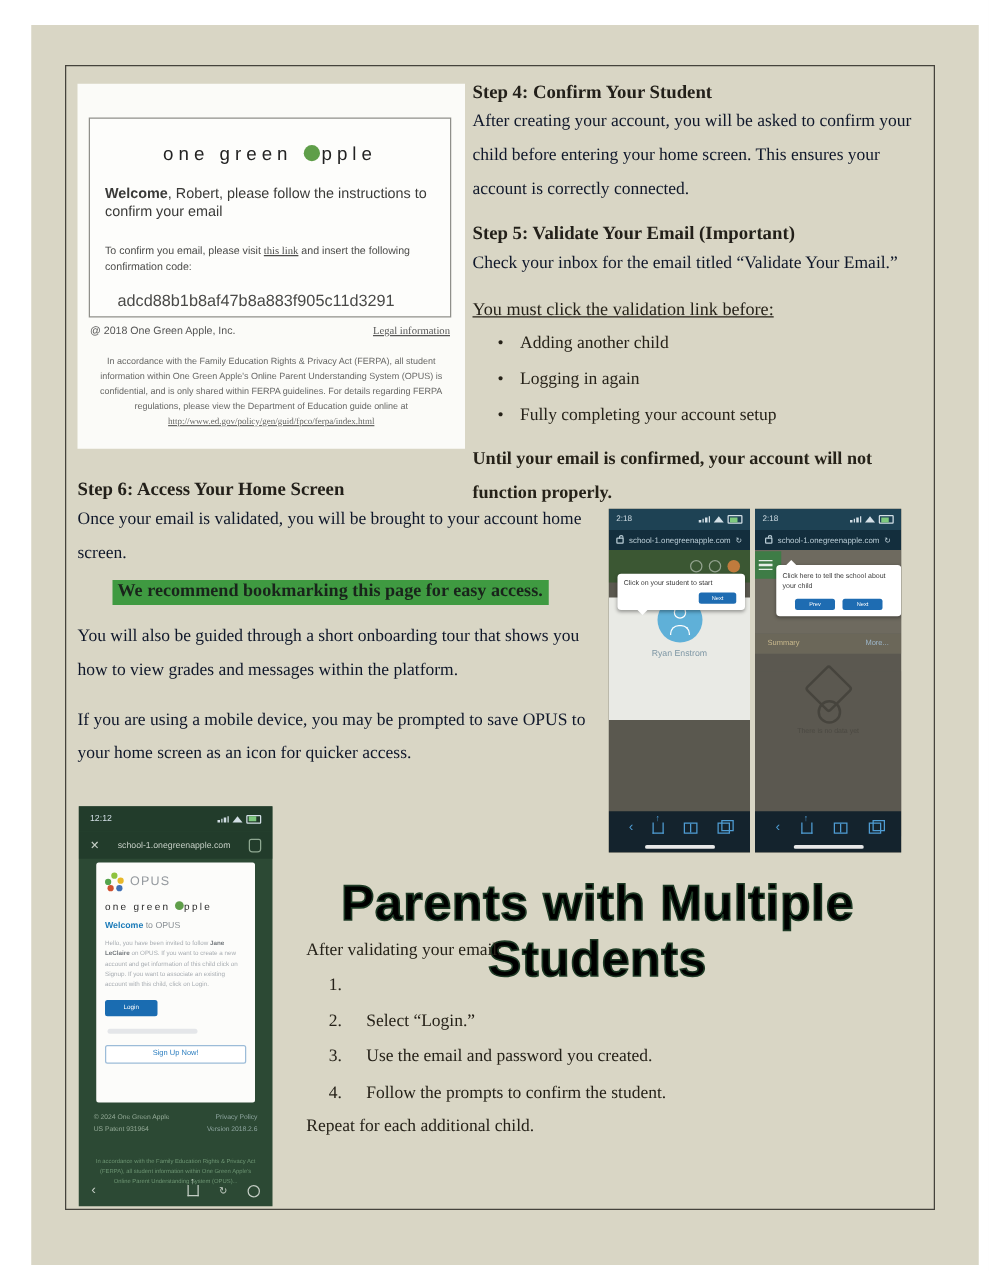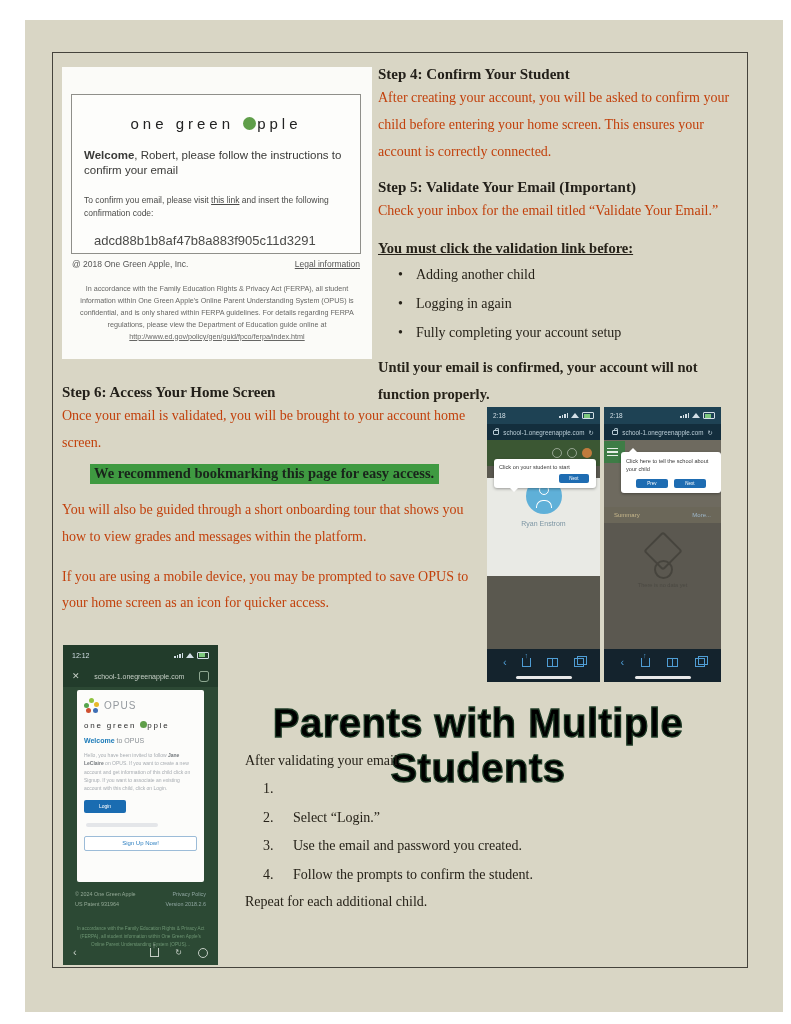--- a/index.html
+++ b/index.html
@@ -10,29 +10,29 @@
 
   
   .emailshot{position:absolute;left:62px;top:67px;width:310px;height:292px;background:#fbfbf8;
              font-family:"Liberation Sans",sans-serif;color:#3c3c3a;}
   .ecard{position:absolute;left:9px;top:27px;width:288px;height:158px;border:1px solid #8f8f8a;background:#fdfdfb;}
   .oga-logo{margin-top:20px;text-align:center;font-size:15px;letter-spacing:4px;color:#222;}
   .oga-dot{display:inline-block;width:13px;height:13px;border-radius:50%;background:#5f9e49;vertical-align:-1px;margin:0 1px;}
   .ewelcome{margin:16px 12px 16px;font-size:11.5px;line-height:1.3;color:#3a3a38;}
   .esmall{margin:13px 12px 0;font-size:8.5px;line-height:1.6;color:#4a4a48;}
   .ecode{margin:12px 22px 0;font-size:13px;color:#4a4a48;}
-  .u{text-decoration:underline;}
+  .u{text-decoration:underline;font-family:Liberation Serif, serif;}
   .ecopy{position:absolute;left:10px;right:12px;top:192px;display:flex;justify-content:space-between;font-size:8.5px;color:#555;}
   .eferpa{position:absolute;left:6px;right:6px;top:216px;font-size:7.2px;line-height:1.65;text-align:center;color:#676765;}
 
   
   .rightcol{position:absolute;left:378px;top:66px;width:362px;}
   .h-step{font-size:15px;font-weight:bold;color:#23201a;margin:0 0 2px 0;}
-  .p-body{font-size:14px;line-height:1.92;margin:0;color:#c2410c;}
-  .p-must{font-size:14.5px;font-weight:bold;text-decoration:underline;margin:15px 0 0 0;}
+  .p-body{font-size:14px;line-height:1.92;margin:0;color:#0f172a;}
+  .p-must{font-size:14.5px;font-weight:normal;text-decoration:underline;margin:15px 0 0 0;}
   .blist{list-style:none;margin:10px 0 0 0;padding:0 0 0 38px;}
   .blist li{font-size:14px;margin-bottom:13px;position:relative;}
   .blist li::before{content:"•";position:absolute;left:-18px;top:0;}
   .p-warn{font-size:14.5px;font-weight:bold;line-height:1.9;margin:2px 0 0 0;}
   .step6{position:absolute;left:62px;top:384px;width:424px;}
   .hl{display:inline-block;margin:7px 0 0 28px;padding:1px 5px 2px 4px;background:#3f9a41;color:#19241b;
       font-size:14.5px;font-weight:bold;}
   .mt12{margin-top:13px;}
 
   

